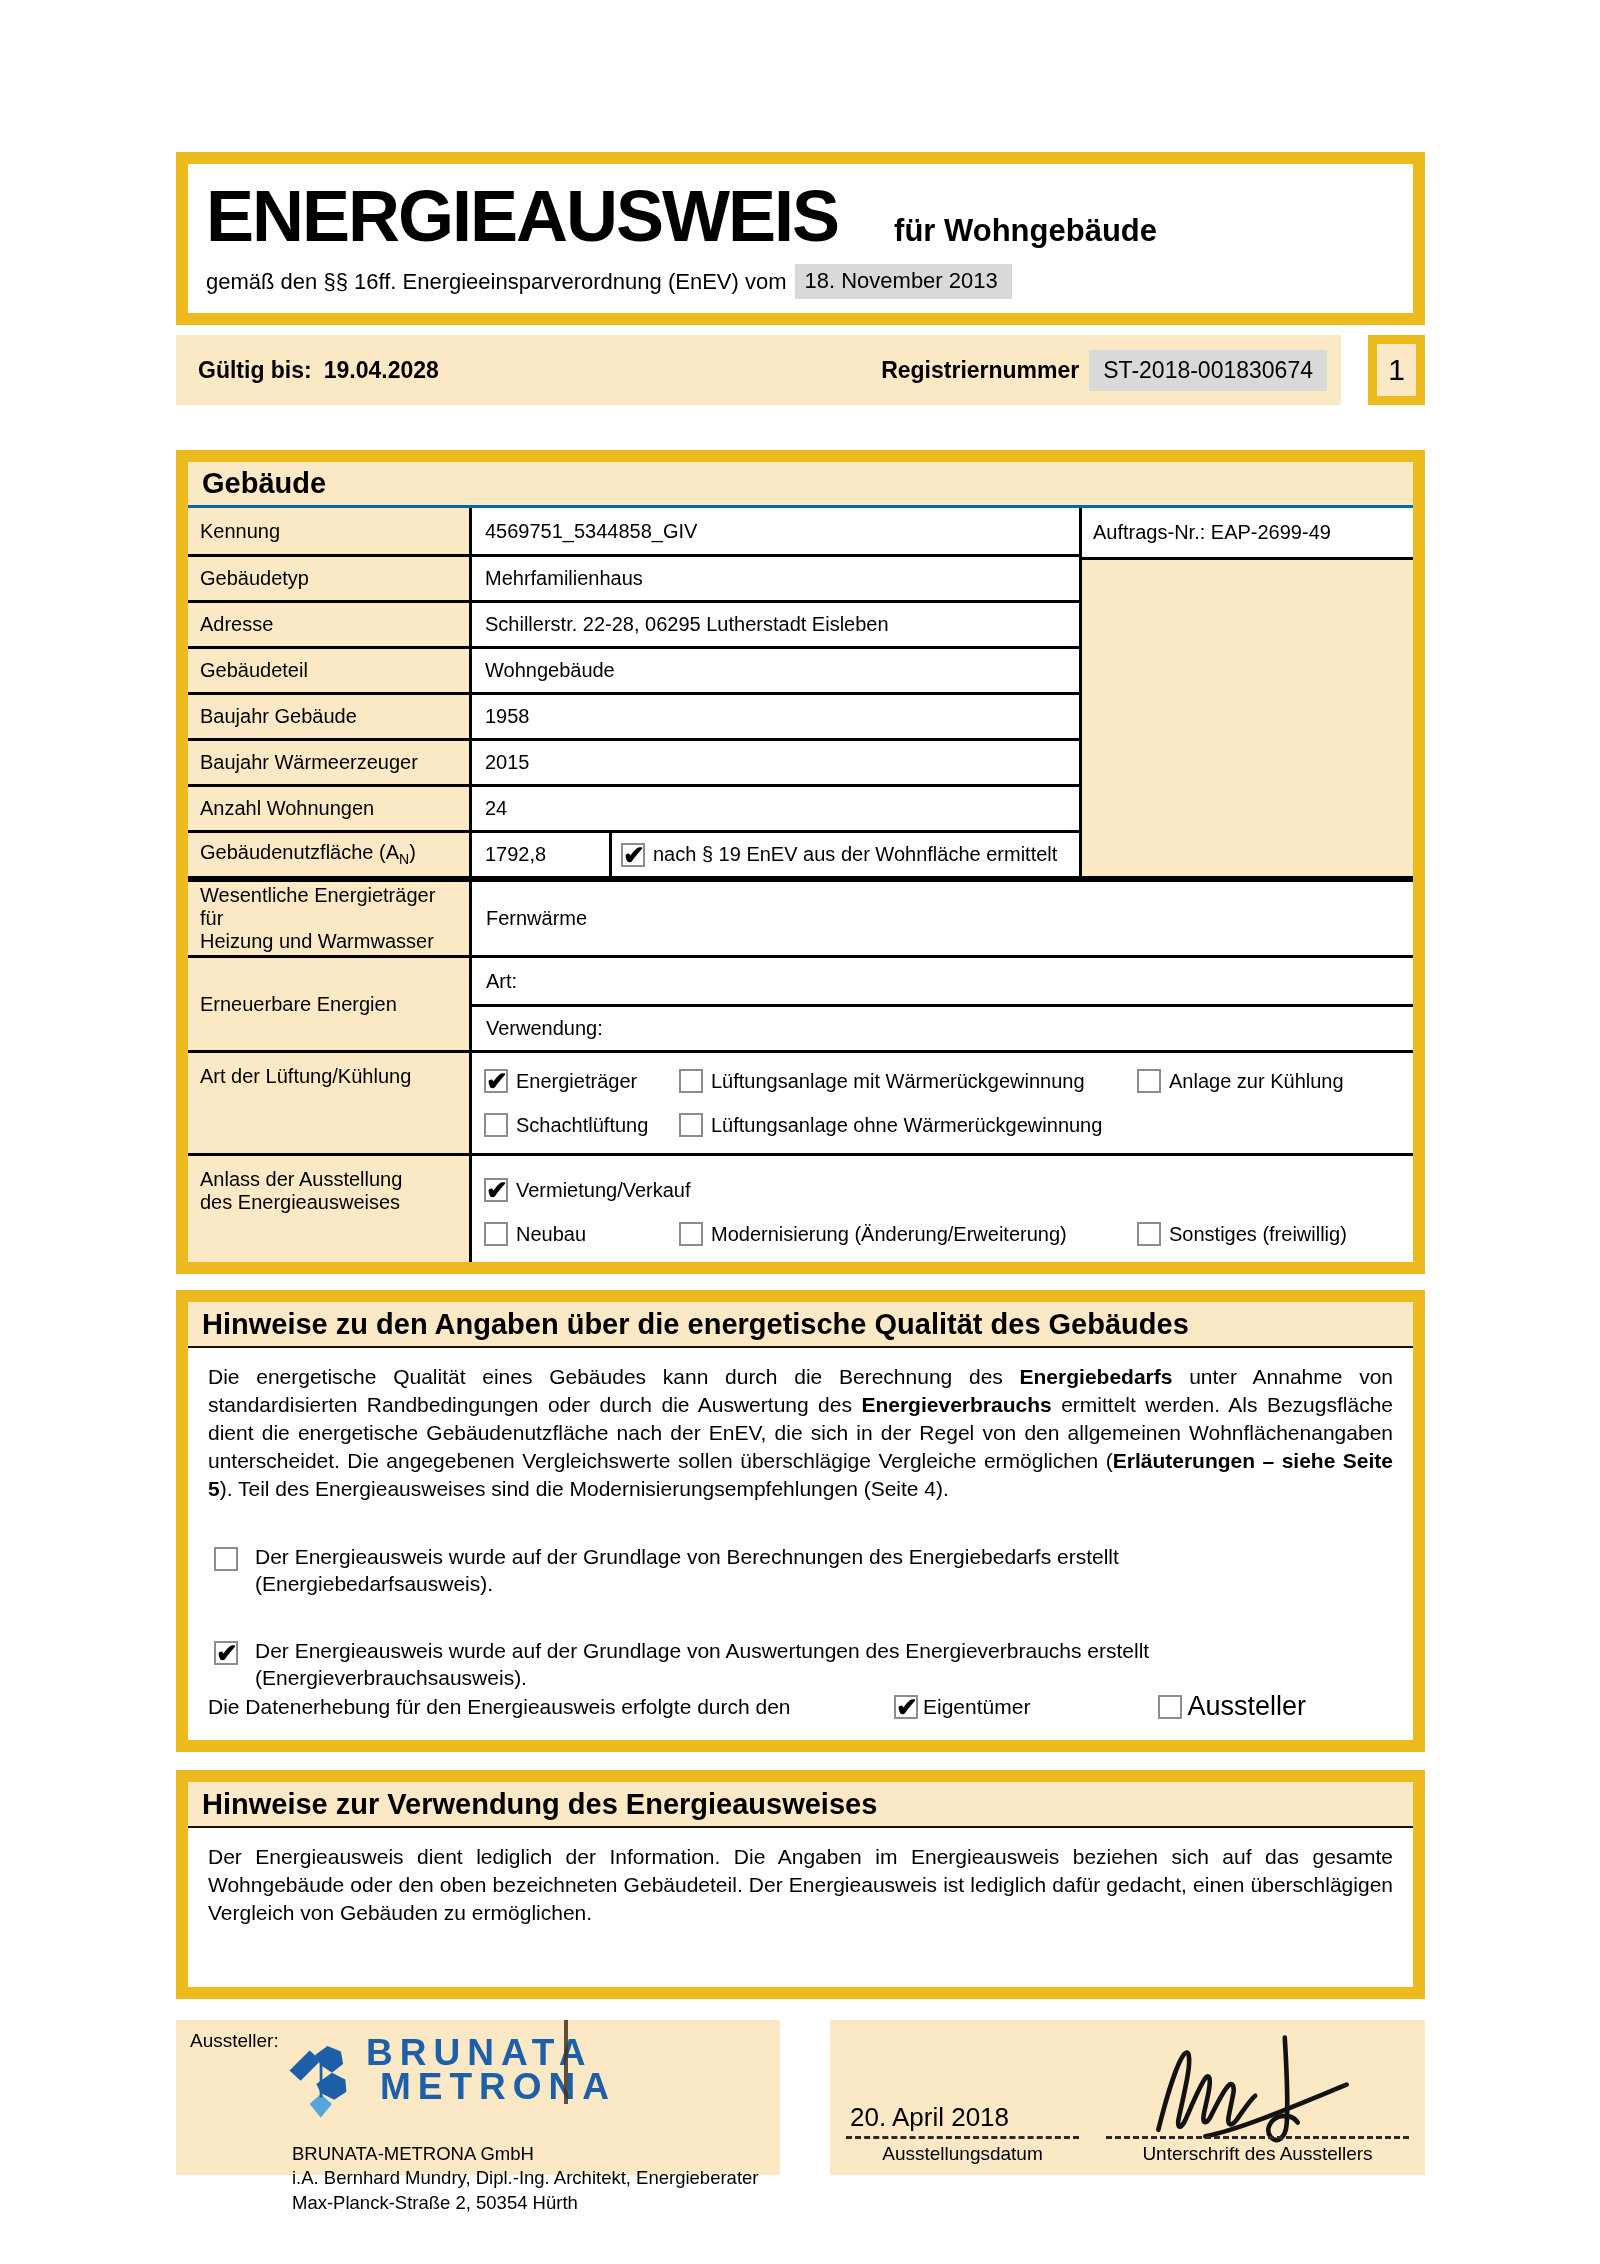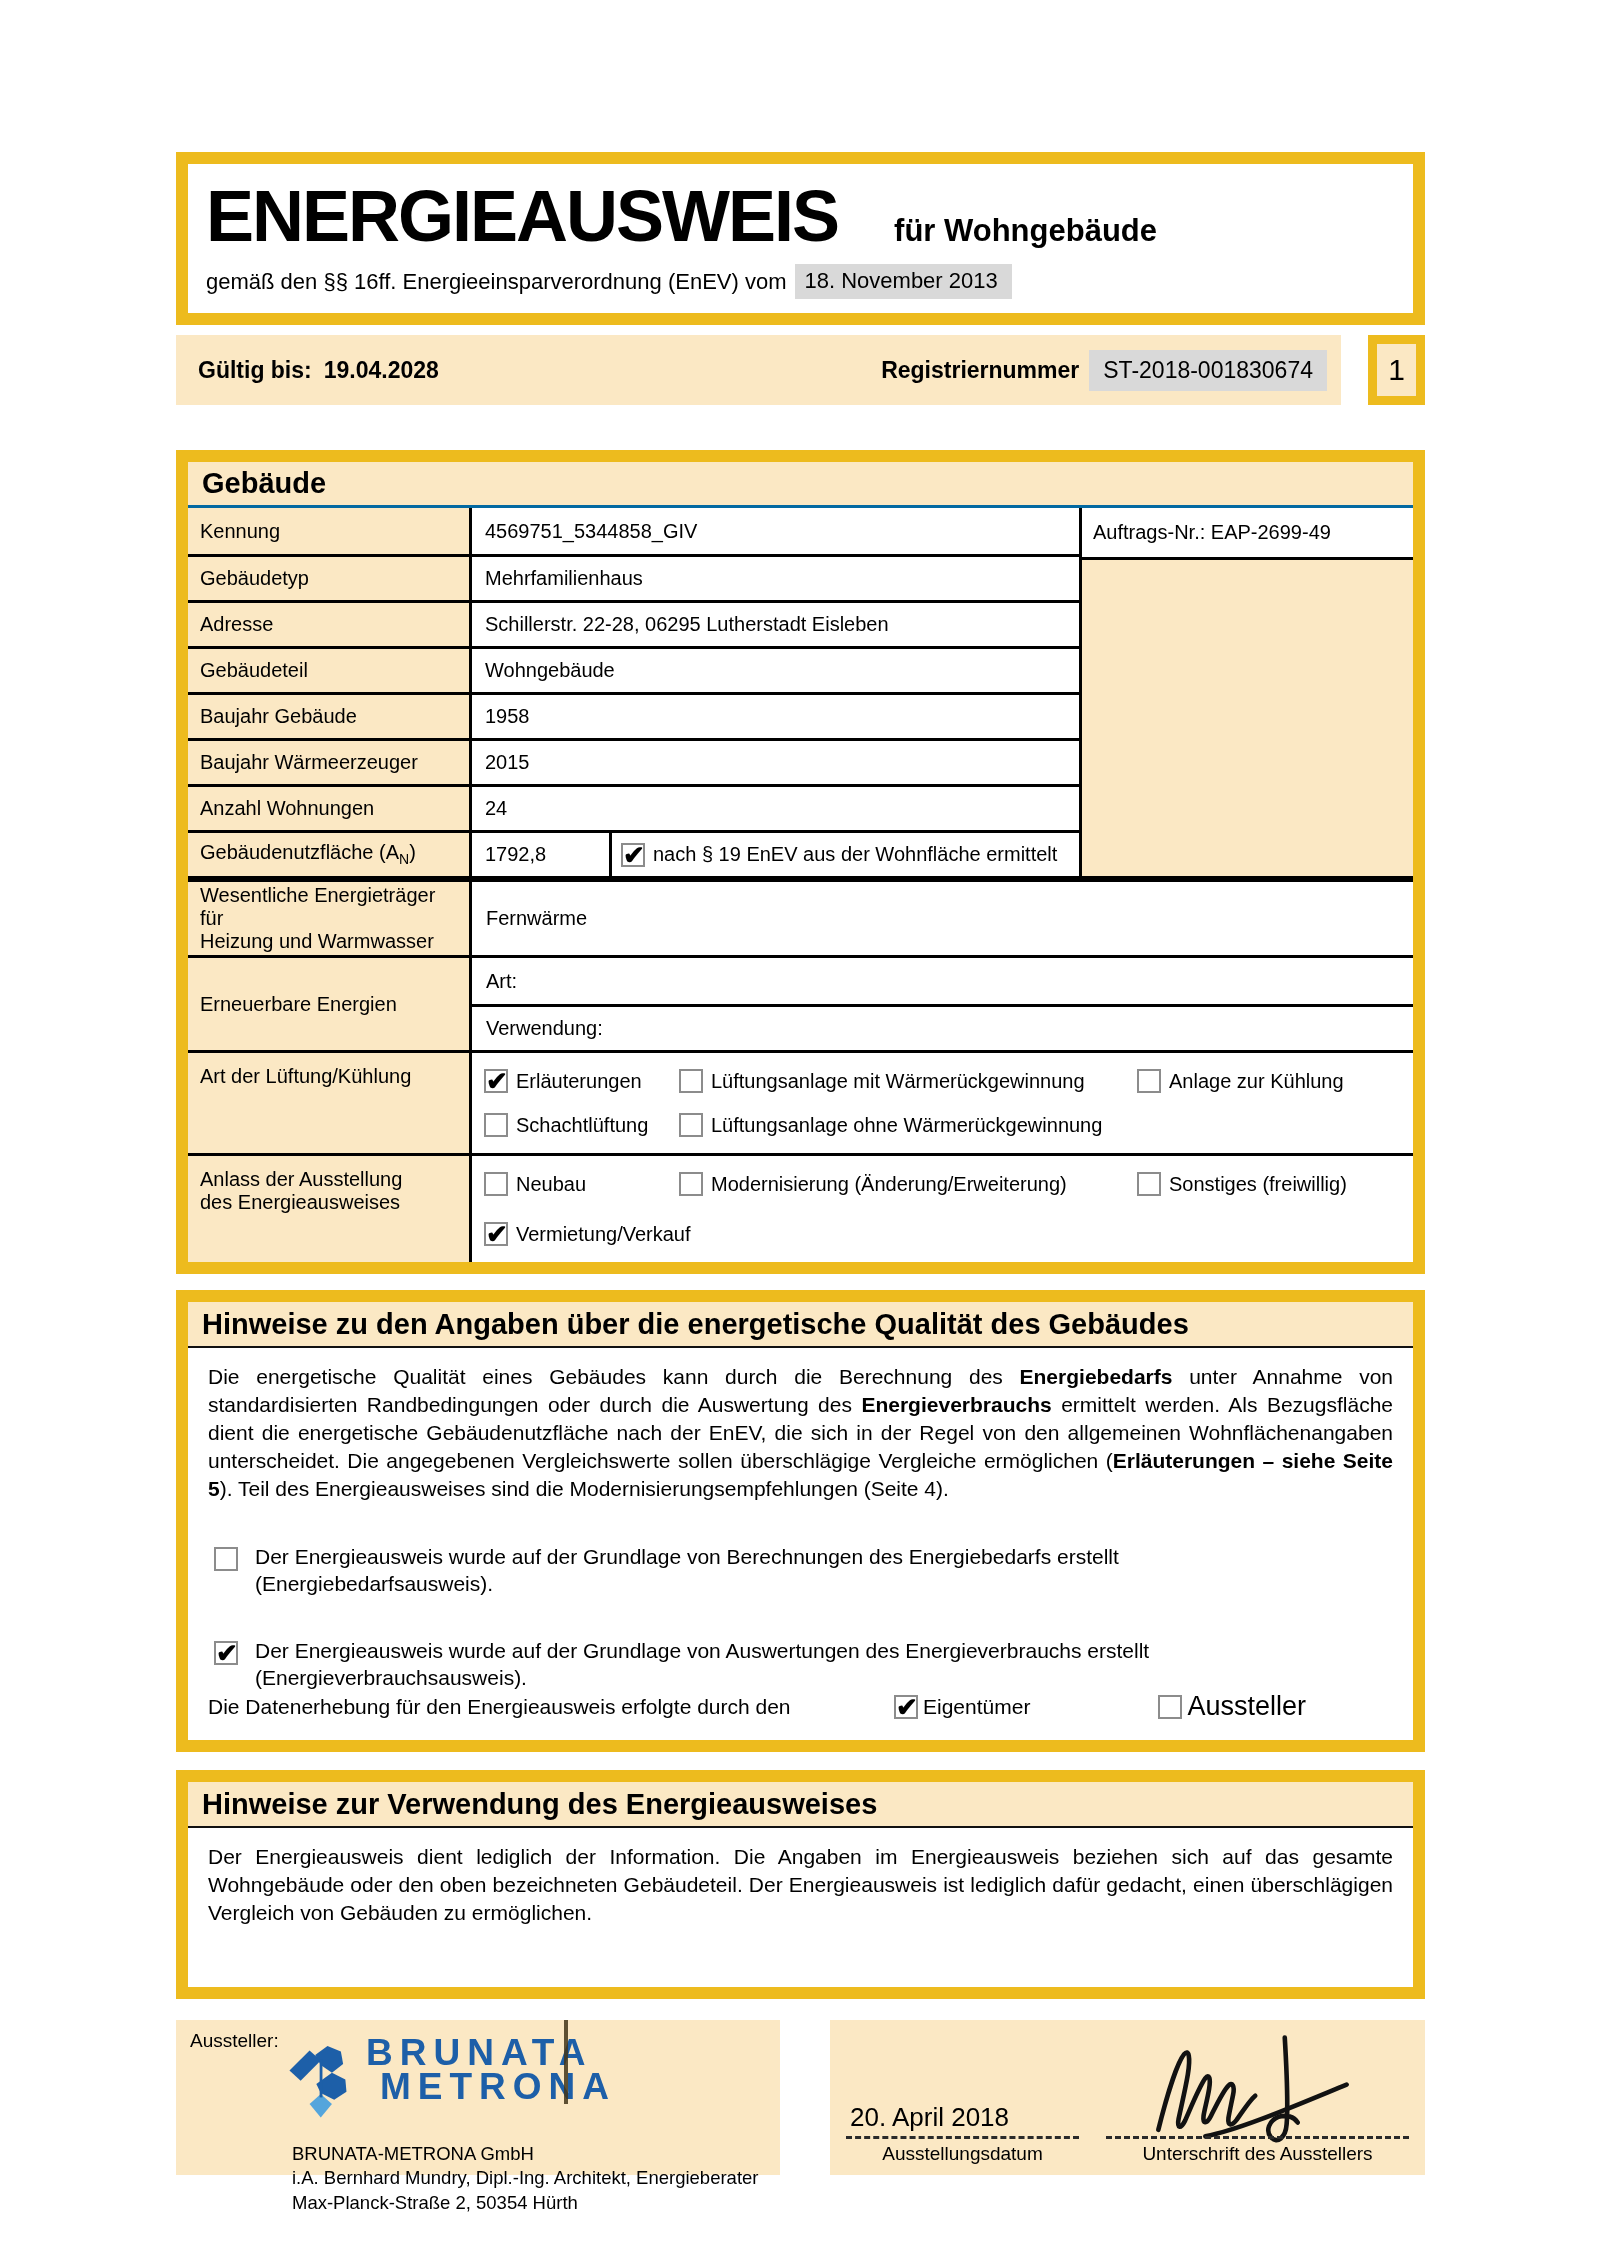--- a/index.html
+++ b/index.html
@@ -238,21 +238,21 @@
         <div class="ee-cell">Verwendung:</div>
       </div>
     </div>
 
     <div class="trow-full">
       <div class="tlabel lab-top">Art der Lüftung/Kühlung</div>
       <div class="cb-area">
         <div class="cb-line">
           <div class="cb-col1">
             <span class="cb on"></span>
-            <span class="cb-label">Erläuterungen</span>
+            <span class="cb-label">Energieträger</span>
           </div>
           <div class="cb-col2">
             <span class="cb"></span>
             <span class="cb-label">Lüftungsanlage mit Wärmerückgewinnung</span>
           </div>
           <div class="cb-col3">
             <span class="cb"></span>
             <span class="cb-label">Anlage zur Kühlung</span>
           </div>
         </div>
@@ -267,38 +267,38 @@
           </div>
         </div>
       </div>
     </div>
 
     <div class="trow-full">
       <div class="tlabel lab-top">
         <span><span>Anlass der Ausstellung</span><br><span>des Energieausweises</span></span>
       </div>
       <div class="cb-area">
-        <div class="cb-line">
-          <div class="cb-col1">
-            <span class="cb"></span>
-            <span class="cb-label">Neubau</span>
-          </div>
-          <div class="cb-col2">
-            <span class="cb"></span>
-            <span class="cb-label">Modernisierung (Änderung/Erweiterung)</span>
-          </div>
-          <div class="cb-col3">
-            <span class="cb"></span>
-            <span class="cb-label">Sonstiges (freiwillig)</span>
-          </div>
-        </div>
         <div class="cb-line" style="margin-top:6px;">
           <div class="cb-col1" style="width:auto;">
             <span class="cb on"></span>
             <span class="cb-label">Vermietung/Verkauf</span>
+          </div>
+        </div>
+        <div class="cb-line">
+          <div class="cb-col1">
+            <span class="cb"></span>
+            <span class="cb-label">Neubau</span>
+          </div>
+          <div class="cb-col2">
+            <span class="cb"></span>
+            <span class="cb-label">Modernisierung (Änderung/Erweiterung)</span>
+          </div>
+          <div class="cb-col3">
+            <span class="cb"></span>
+            <span class="cb-label">Sonstiges (freiwillig)</span>
           </div>
         </div>
       </div>
     </div>
   </div>
 
   <div class="section sec2">
     <div class="sec-band band-line2">Hinweise zu den Angaben über die energetische Qualität des Gebäudes</div>
     <div class="sec-body">
       <div class="para"><span>Die energetische Qualität eines Gebäudes kann durch die Berechnung des </span><span style="font-weight: bold;">Energiebedarfs</span><span> unter Annahme von standardisierten Randbedingungen oder durch die Auswertung des </span><span style="font-weight: bold;">Energieverbrauchs</span><span> ermittelt werden. Als Bezugsfläche dient die energetische Gebäudenutzfläche nach der EnEV, die sich in der Regel von den allgemeinen Wohnflächenangaben unterscheidet. Die angegebenen Vergleichswerte sollen überschlägige Vergleiche ermöglichen (</span><span style="font-weight: bold;">Erläuterungen – siehe Seite 5</span><span>). Teil des Energieausweises sind die Modernisierungsempfehlungen (Seite 4).</span></div>

